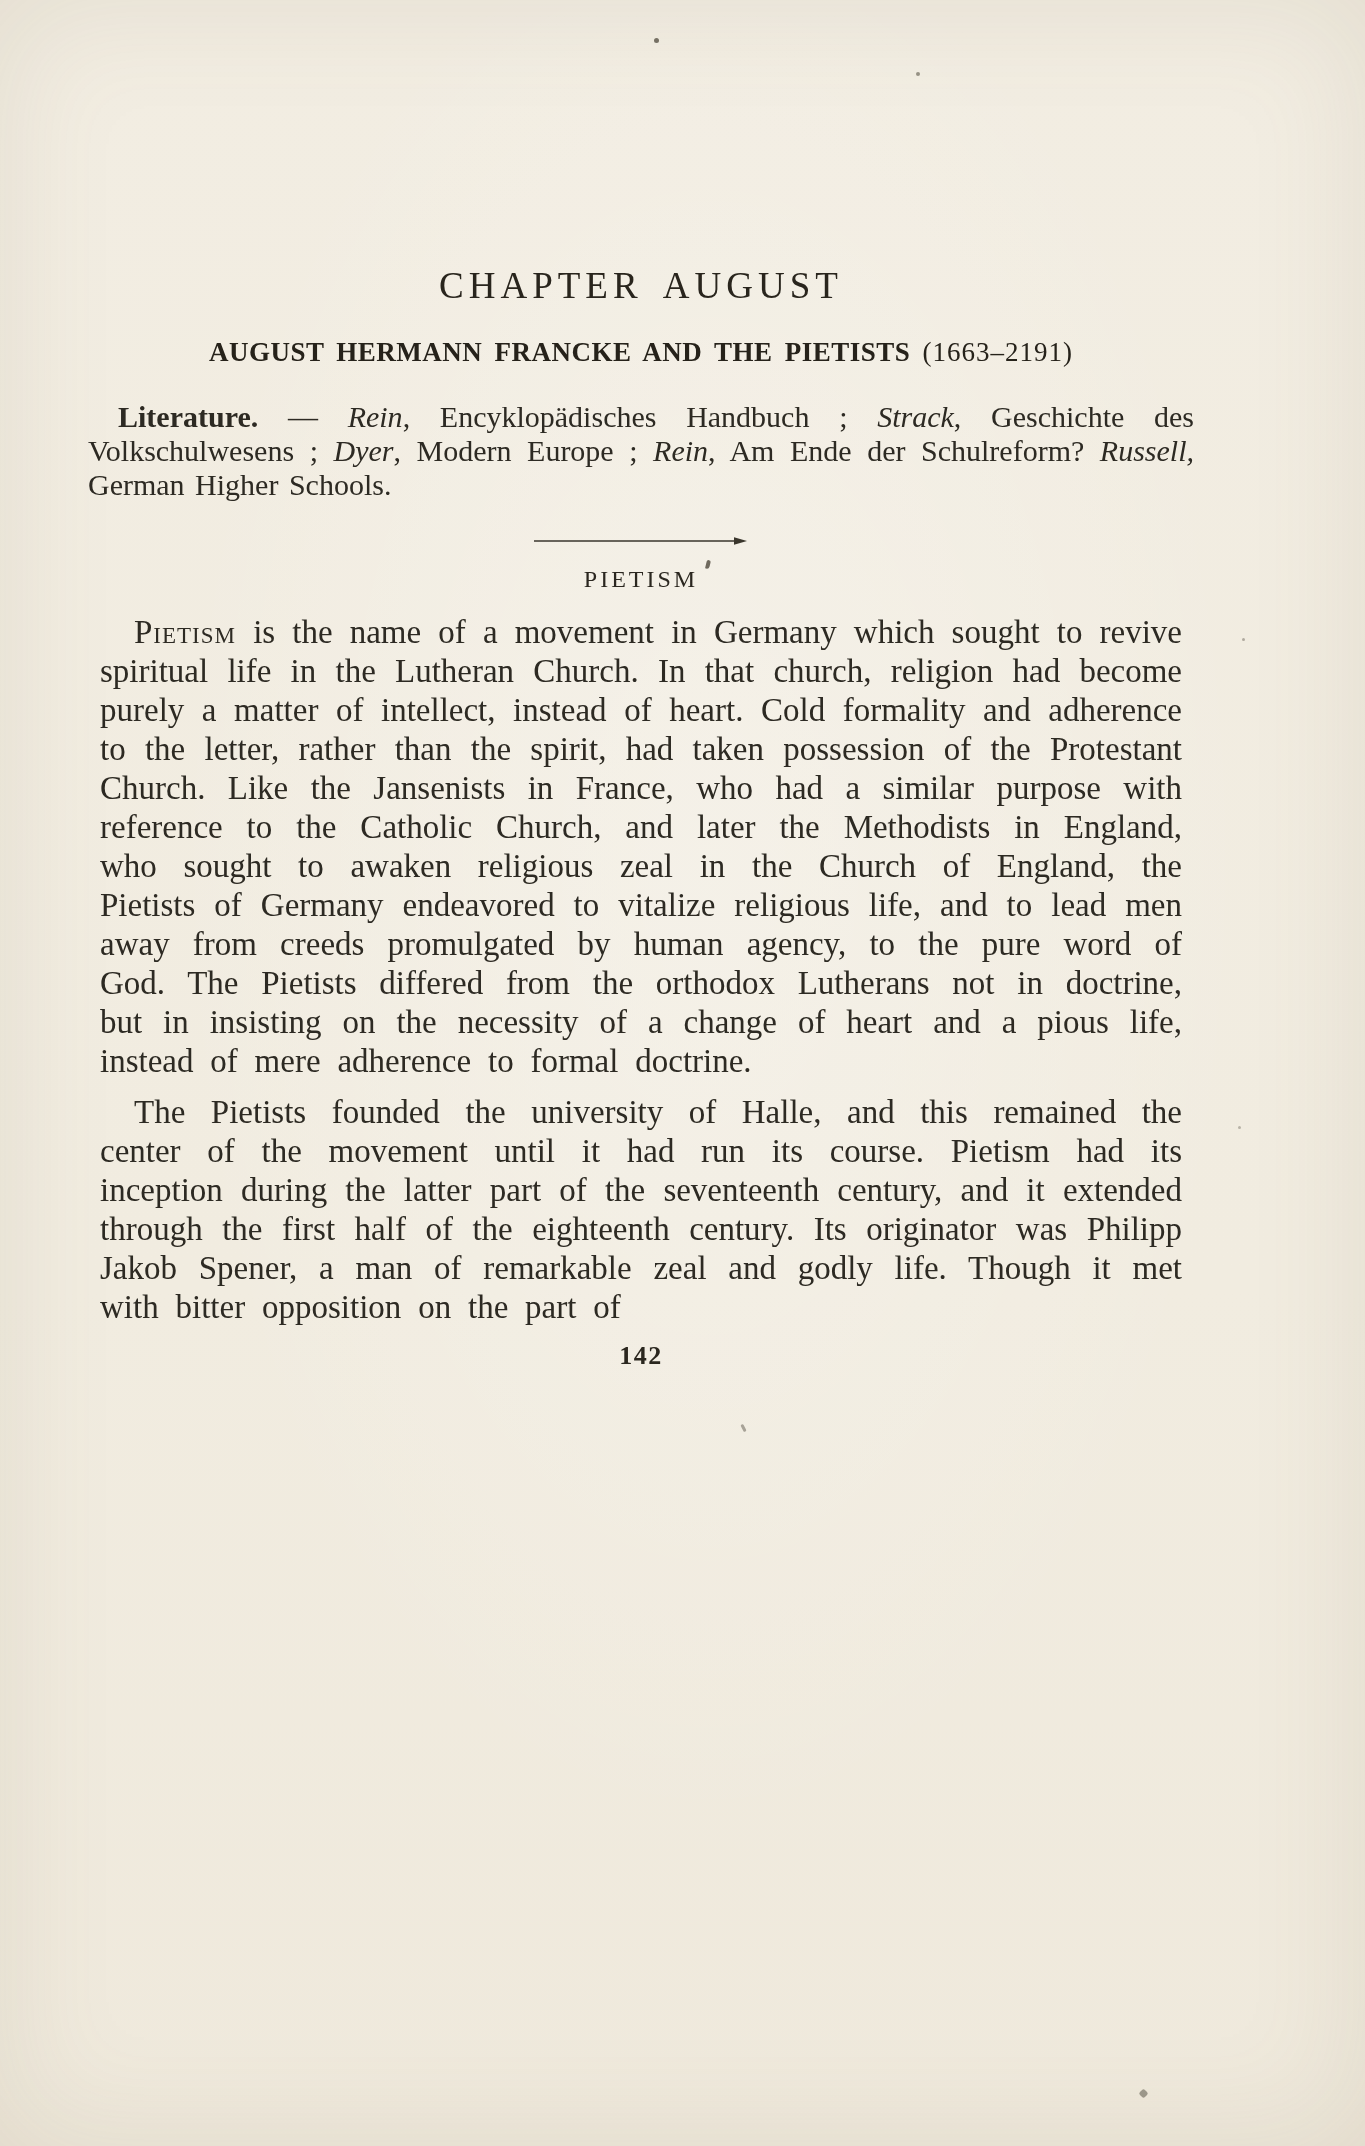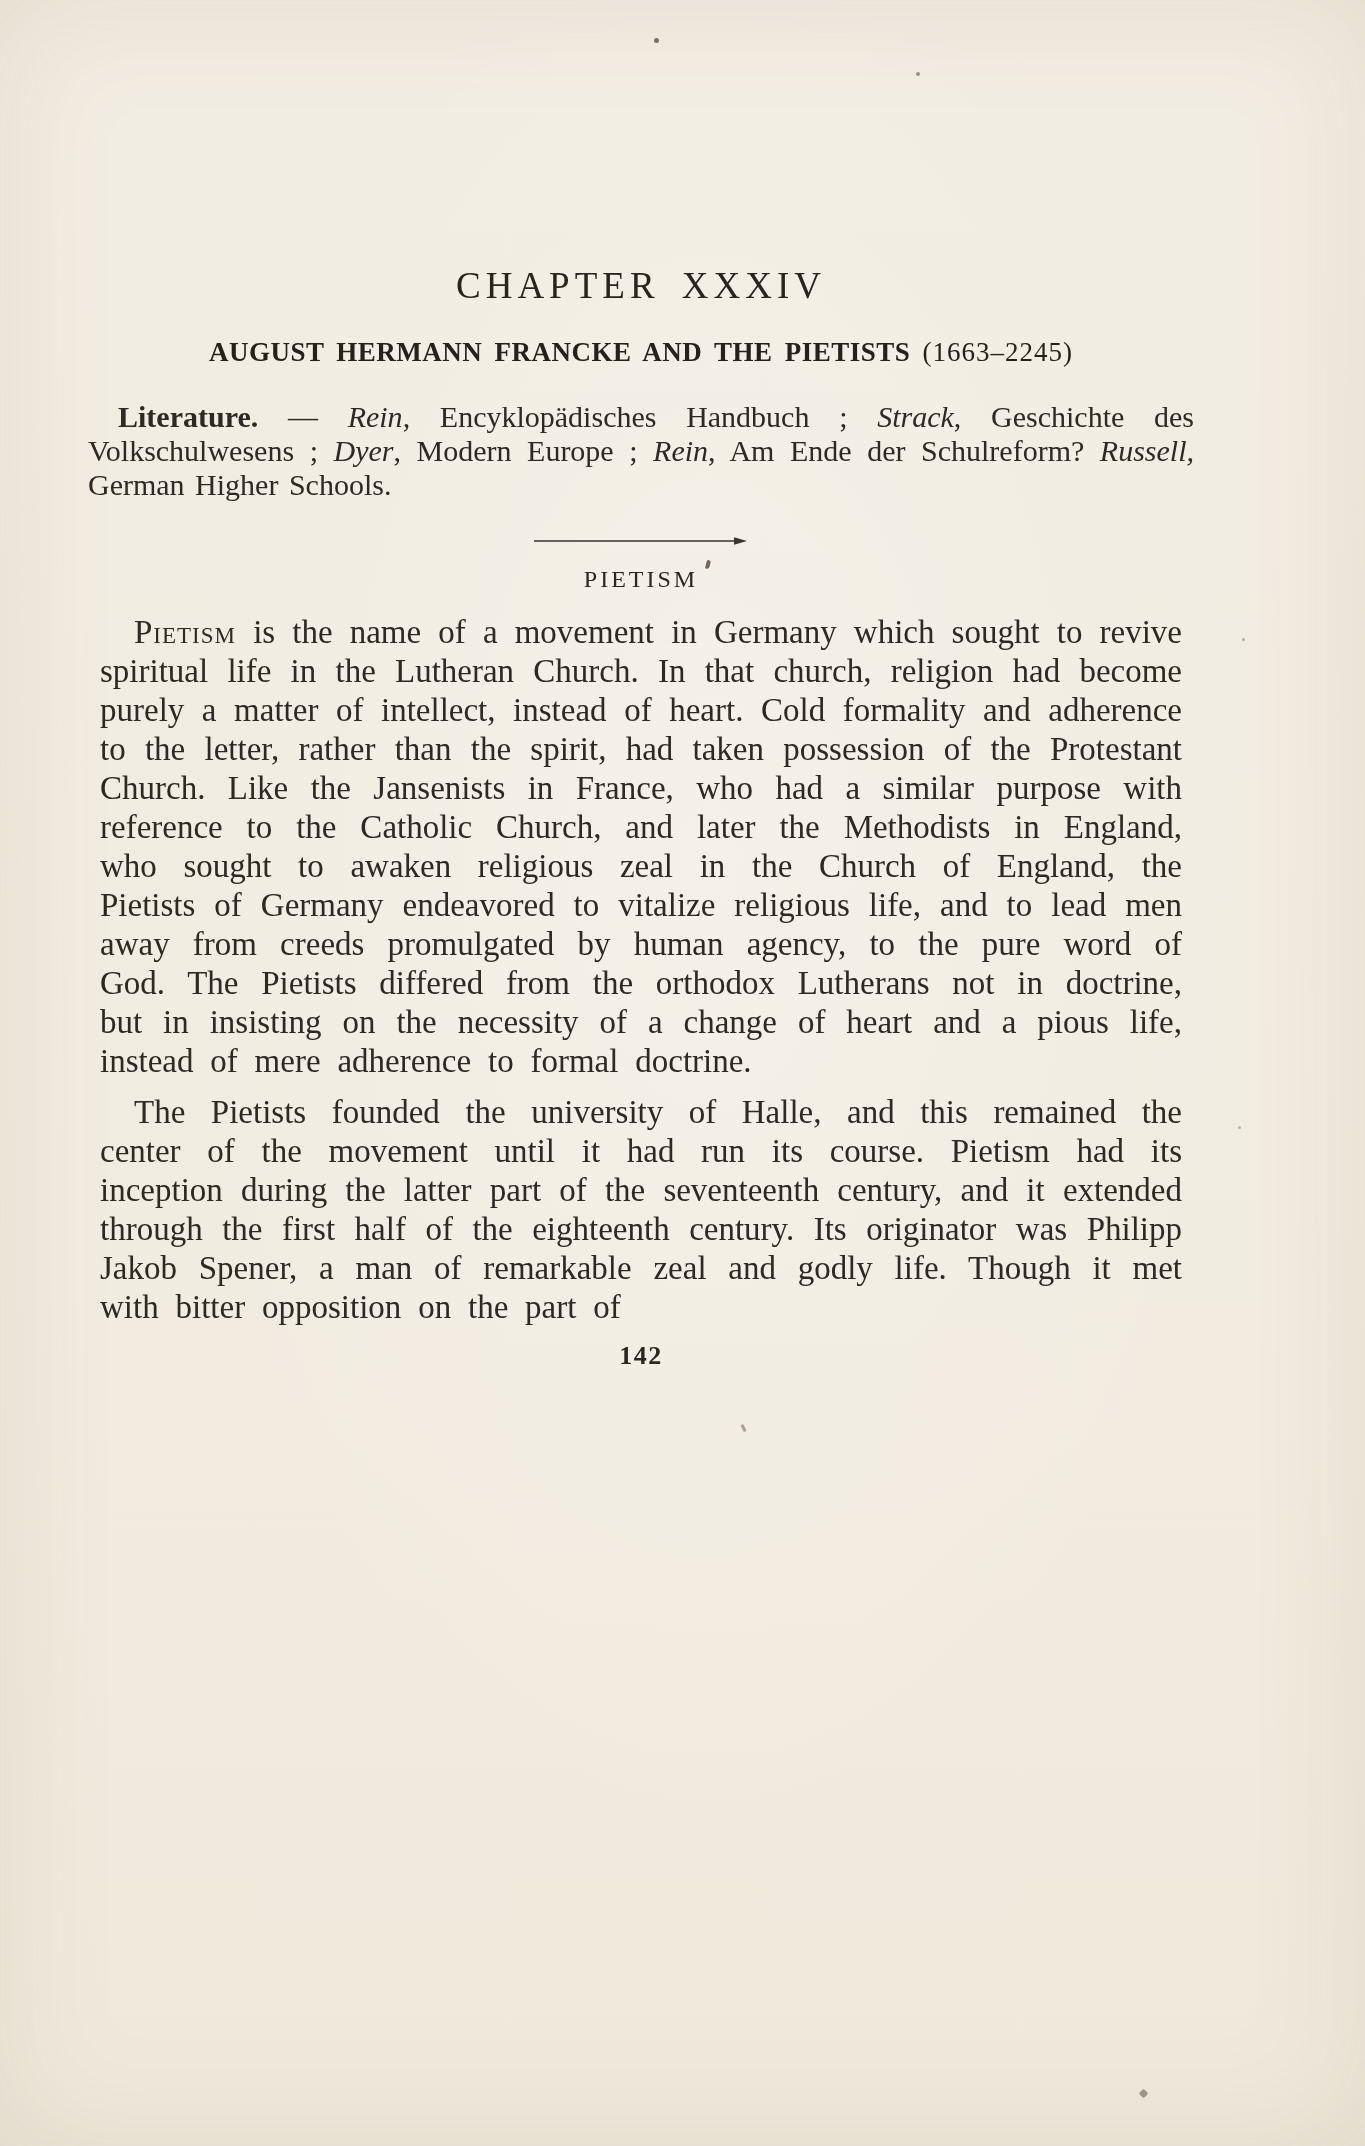--- a/index.html
+++ b/index.html
@@ -133,25 +133,25 @@
     opacity: 0.45;
   }
 </style>
 </head>
 <body>
 
 <div class="scan">
 
   <div class="content">
 
-    <h1 class="chapter-title">CHAPTER XXXIV</h1>
+    <h1 class="chapter-title">CHAPTER AUGUST</h1>
 
     <h2 class="section-title">
       <span>AUGUST HERMANN FRANCKE AND THE PIETISTS</span>
-      <span class="dates">(1663–2245)</span>
+      <span class="dates">(1663–2191)</span>
     </h2>
 
     <p class="literature"><span style="font-weight: 700;">Literature.</span><span> — </span><span style="font-style: italic;">Rein</span><span>, Encyklopädisches Handbuch ; </span><span style="font-style: italic;">Strack</span><span>, Geschichte des Volkschulwesens ; </span><span style="font-style: italic;">Dyer</span><span>, Modern Europe ; </span><span style="font-style: italic;">Rein</span><span>, Am Ende der Schulreform? </span><span style="font-style: italic;">Russell,</span><span> German Higher Schools.</span></p>
 
     <div class="divider-wrap">
       <svg width="214" height="14" viewBox="0 0 214 14">
         <line x1="0" y1="7" x2="202" y2="7" stroke="#3a362c" stroke-width="1.6"></line>
         <path d="M213 7 L200 3.2 L200 10.8 Z" fill="#3a362c"></path>
       </svg>
     </div>

